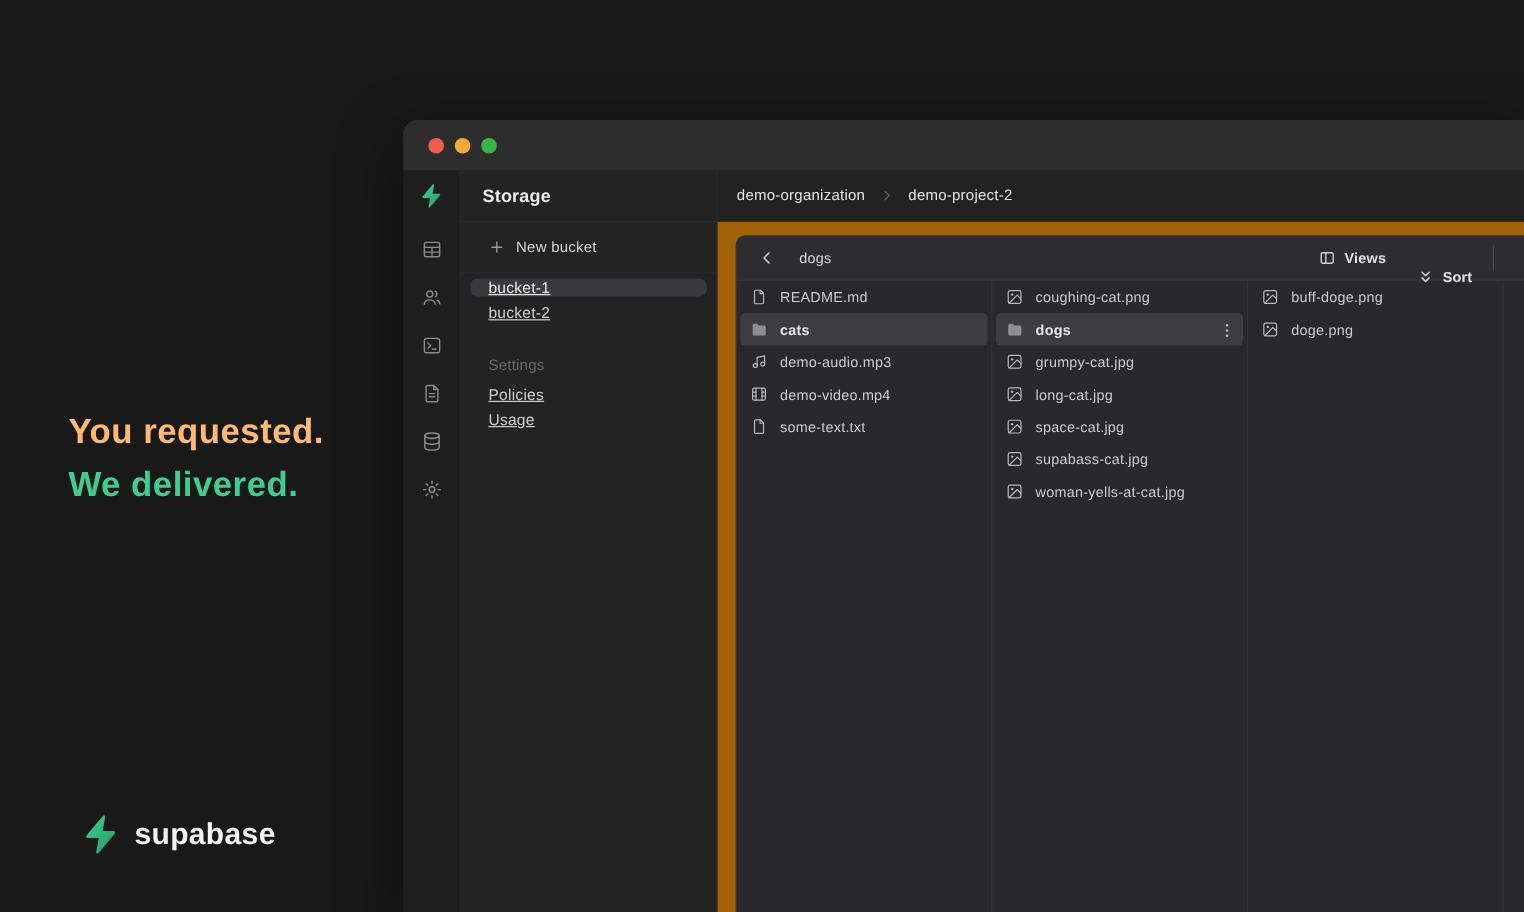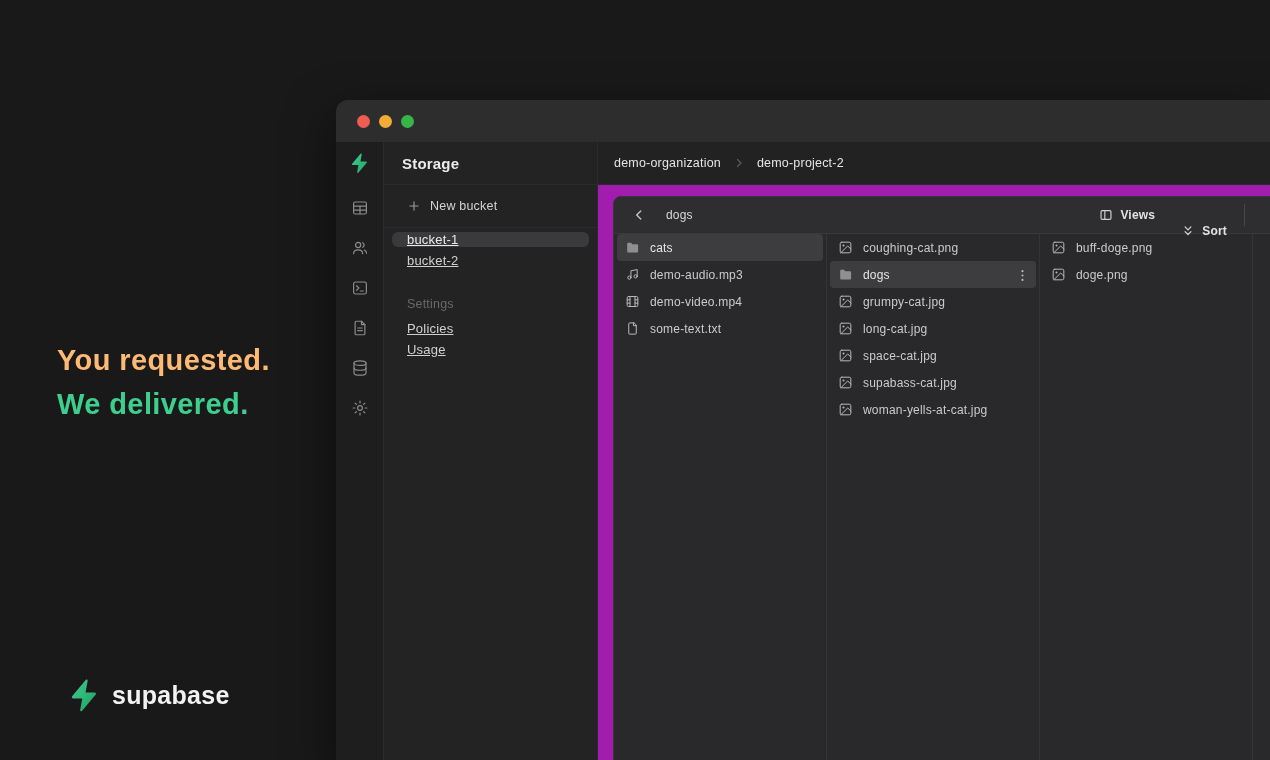--- a/index.html
+++ b/index.html
@@ -45,38 +45,38 @@
   .newbucket { height:43px; border-bottom:1px solid #2b2b2c; display:flex; align-items:center; padding-left:23px; gap:9px; color:#d4d4d4; font-size:12.5px; font-weight:500; letter-spacing:.2px; cursor:pointer; flex-shrink:0; }
   .newbucket svg { width:14px; height:14px; color:#9a9a9a; }
   .side-section { display:flex; flex-direction:column; }
   .side-label { height:26px; margin-top:9px; display:flex; align-items:center; padding-left:23px; color:#696969; font-size:12.5px; letter-spacing:.2px; }
   .side-list { display:flex; flex-direction:column; gap:6px; margin:4px 8px 0 8px; }
   .side-item { height:15px; display:flex; align-items:center; padding-left:15px; border-radius:6px; color:#d0d0d0; font-size:13px; letter-spacing:.2px; cursor:pointer;text-decoration:underline; }
   .side-item.selected { background:#3a3a3d; color:#e9e9e9; }
   .side-section.settings { margin-top:14px; }
 
   
-  .main { flex:1; background:#a21caf; position:relative; overflow:hidden; }
+  .main { flex:1; background:#a16207; position:relative; overflow:hidden; }
   .panel { position:absolute; left:15px; top:11px; right:-2px; bottom:-2px;
            background:#29292b; border:1px solid #373739; border-radius:8px 0 0 0;
            display:flex; flex-direction:column; overflow:hidden; }
   .toolbar { height:37px; flex-shrink:0; background:#2e2e31; border-bottom:1px solid #39393c; display:flex; align-items:center; padding:0 14px; }
   .back-btn { width:22px; height:22px; display:flex; align-items:center; justify-content:center; color:#c2c2c2; cursor:pointer; }
   .back-btn svg { width:14px; height:14px; }
   .location { margin-left:16px; color:#d8d8d8; font-size:12px; letter-spacing:.2px; }
   .tb-spacer { flex:1; }
   .tb-btn { display:flex; align-items:center; gap:7px; color:#e2e2e2; font-size:12px; font-weight:600; letter-spacing:.2px; cursor:pointer; }
   .tb-btn svg { width:14px; height:14px; color:#d0d0d0; }
   .tb-btn + .tb-btn { margin-left:26px;margin-top:32px; }
   .tb-divider { width:1px; height:22px; background:#47474b; margin-left:17px; margin-right:12px; }
 
   .columns { flex:1; display:flex; min-height:0; }
   .col { width:213px; flex-shrink:0; border-right:1px solid #343437; padding-top:0; overflow:hidden; }
   .filerow { height:27px; display:flex; align-items:center; margin:0 3px; padding:0 8px; gap:10px; border-radius:4px; color:#cbcbcb; font-size:12px; letter-spacing:.2px; cursor:pointer; white-space:nowrap; }
-  .filerow.selected { background:#3d3d40; color:#e6e6e6; }
+  .filerow.selected { background:#3d3d40; color:#e6e6e6;font-weight:bold; }
   .filerow svg { width:15px; height:15px; flex-shrink:0; color:#b9b9b9; }
   .filerow .kebab { margin-left:auto; color:#d2d2d2; width:13px; height:13px; }
 </style>
 </head>
 <body>
 
 <div class="tagline">
   <div class="line1">You requested.</div>
   <div class="line2">We delivered.</div>
 </div>
@@ -231,20 +231,30 @@
                     <polyline points="7 5 12 10 17 5"></polyline>
                     <polyline points="7 13 12 18 17 13"></polyline>
                   </svg>
                 <span>Sort</span>
               </div>
               <div class="tb-divider"></div>
             </div>
 
             <div class="columns" id="explorer-columns">
                 <div class="col">
+                  <div class="filerow">
+          <span style="display:flex;width:15px;height:15px">
+                      <svg viewBox="0 0 24 24" fill="none" stroke="currentColor" stroke-width="1.6" stroke-linecap="round" stroke-linejoin="round" width="15" height="15">
+                        <path d="M14 3H7.5A1.5 1.5 0 0 0 6 4.5v15A1.5 1.5 0 0 0 7.5 21h9a1.5 1.5 0 0 0 1.5-1.5V7z"></path>
+                        <polyline points="13.5 3 13.5 7.5 18 7.5"></polyline>
+                      </svg>
+                    </span>
+          <span>README.md</span>
+
+        </div>
                   <div class="filerow selected">
           <span style="display:flex;width:15px;height:15px">
                       <svg viewBox="0 0 24 24" width="15" height="15">
                         <path d="M3.5 6.5c0-1.1.9-2 2-2h4.2l2 2.2h7.3c1.1 0 2 .9 2 2v9.3c0 1.1-.9 2-2 2h-13.5c-1.1 0-2-.9-2-2z" fill="#8f8f8f" stroke="none"></path>
                       </svg>
                     </span>
           <span>cats</span>
 
         </div>
                   <div class="filerow">

